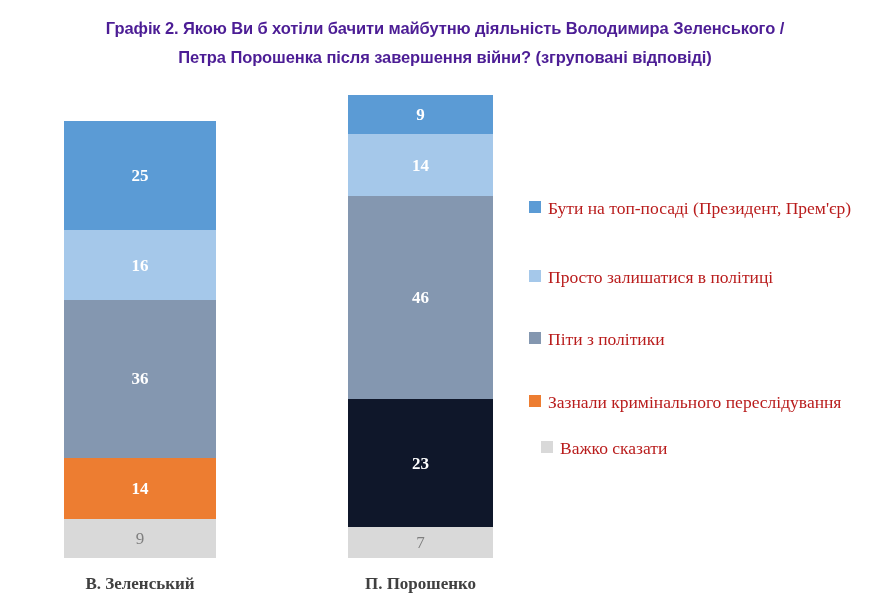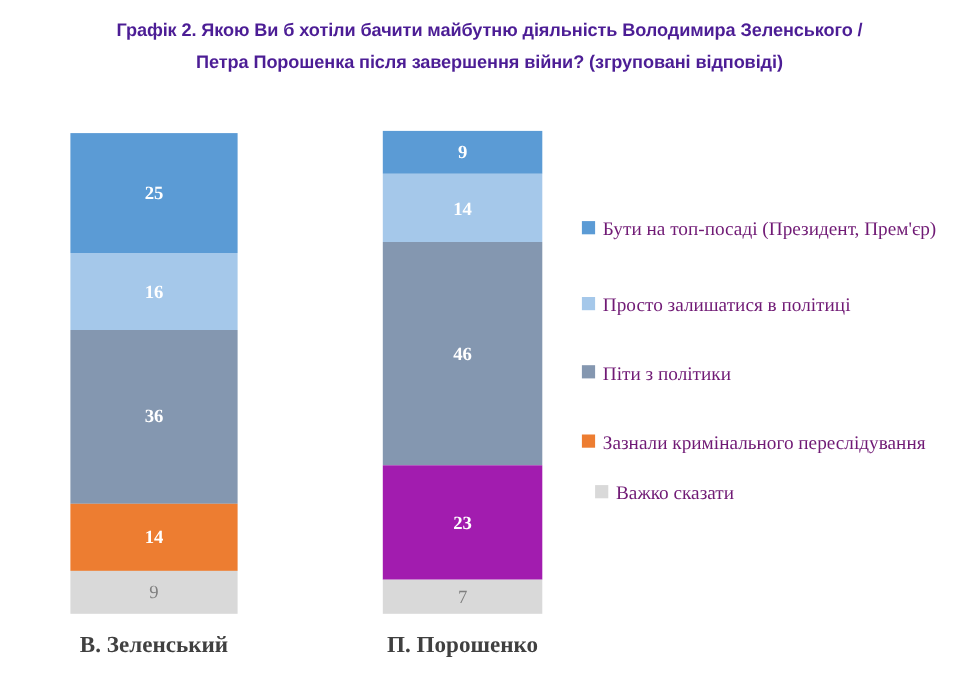--- a/index.html
+++ b/index.html
@@ -77,21 +77,21 @@
     font-weight: normal;
   }
 
   .cat-label {
     position: absolute;
     left: 0;
     width: 100%;
     top: calc(100% + 16px);
     text-align: center;
     font-family: "Liberation Serif", serif;
-    font-size: 21px;
+    font-size: 17px;
     font-weight: bold;
     color: #404040;
     white-space: nowrap;
   }
 
   
   #legend {
     position: absolute;
     left: 529px;
     top: 196px;
@@ -109,21 +109,21 @@
     width: 12px;
     height: 12px;
     flex: 0 0 12px;
     margin-top: 5px;
     margin-right: 7px;
   }
 
   .legend-text {
     font-family: "Liberation Serif", serif;
     font-size: 17.5px;
-    color: #701a75;
+    color: #b91c1c;
     line-height: 25px;
     max-width: 310px;
   }
 </style>
 </head>
 <body>
 
 <div id="chart-root">
 
   <div id="chart-title">
@@ -156,21 +156,21 @@
         <div class="bar-stack">
           <div class="bar-segment" style="background: rgb(91, 155, 213); height: 39.7273px;">
             <span class="seg-label">9</span>
           </div>
           <div class="bar-segment" style="background: rgb(165, 200, 234); height: 61.798px;">
             <span class="seg-label">14</span>
           </div>
           <div class="bar-segment" style="background: rgb(132, 151, 176); height: 203.051px;">
             <span class="seg-label">46</span>
           </div>
-          <div class="bar-segment" style="background: #a21caf; height: 104px;">
+          <div class="bar-segment" style="background: #0f172a; height: 128px;">
             <span class="seg-label">23</span>
           </div>
           <div class="bar-segment light" style="background: rgb(217, 217, 217); height: 30.899px;">
             <span class="seg-label">7</span>
           </div>
         </div>
         <div class="cat-label">П. Порошенко</div>
       </div>
     </div>
 

